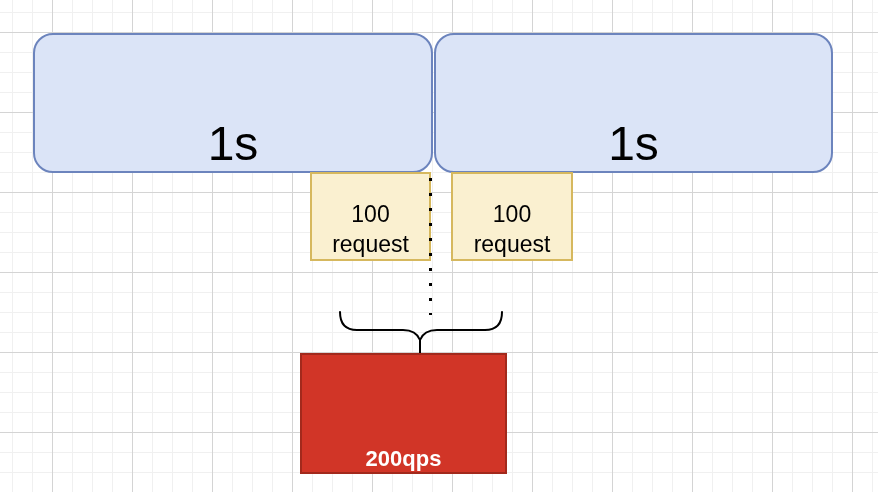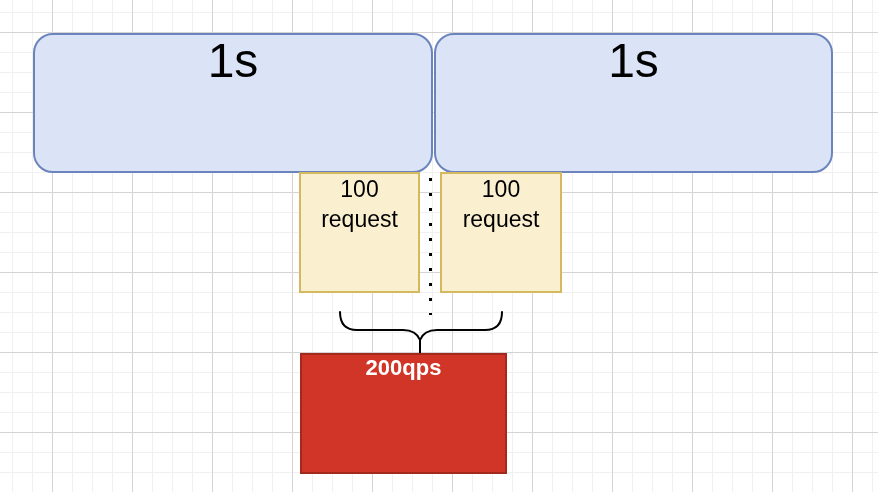--- a/index.html
+++ b/index.html
@@ -24,41 +24,42 @@
       linear-gradient(to right, #f0f0f0 1px, transparent 1px),
       linear-gradient(to bottom, #f0f0f0 1px, transparent 1px);
     background-size: 80px 80px, 80px 80px, 20px 20px, 20px 20px;
     background-position: 52px 0, 0 32px, 12px 0, 0 12px;
   }
   .shape {
     position: absolute;
     box-sizing: border-box;
     border: 2px solid #000;
     display: flex;
-    align-items: flex-start;
+    align-items: flex-end;
     justify-content: center;
     text-align: center;
     color: #000;
   }
   .time-block {
     top: 33px;
     height: 140px;
     border-radius: 20px;
     font-size: 48px;
     line-height: 1.1;
   }
   .time-block-1 { left: 33px;  width: 400px; }
   .time-block-2 { left: 434px; width: 399px; }
 
   .request-block {
     top: 172px;
-    height: 121px;
+    height: 89px;
     font-size: 23px;
     line-height: 30px;
     padding: 0 8px;
+    margin-left: 11px;
   }
   .request-block-1 { left: 299px; width: 121px; }
   .request-block-2 { left: 440px; width: 122px; }
 
   .dotted-divider {
     position: absolute;
     left: 429px;
     top: 178px;
     width: 3px;
     height: 137px;

